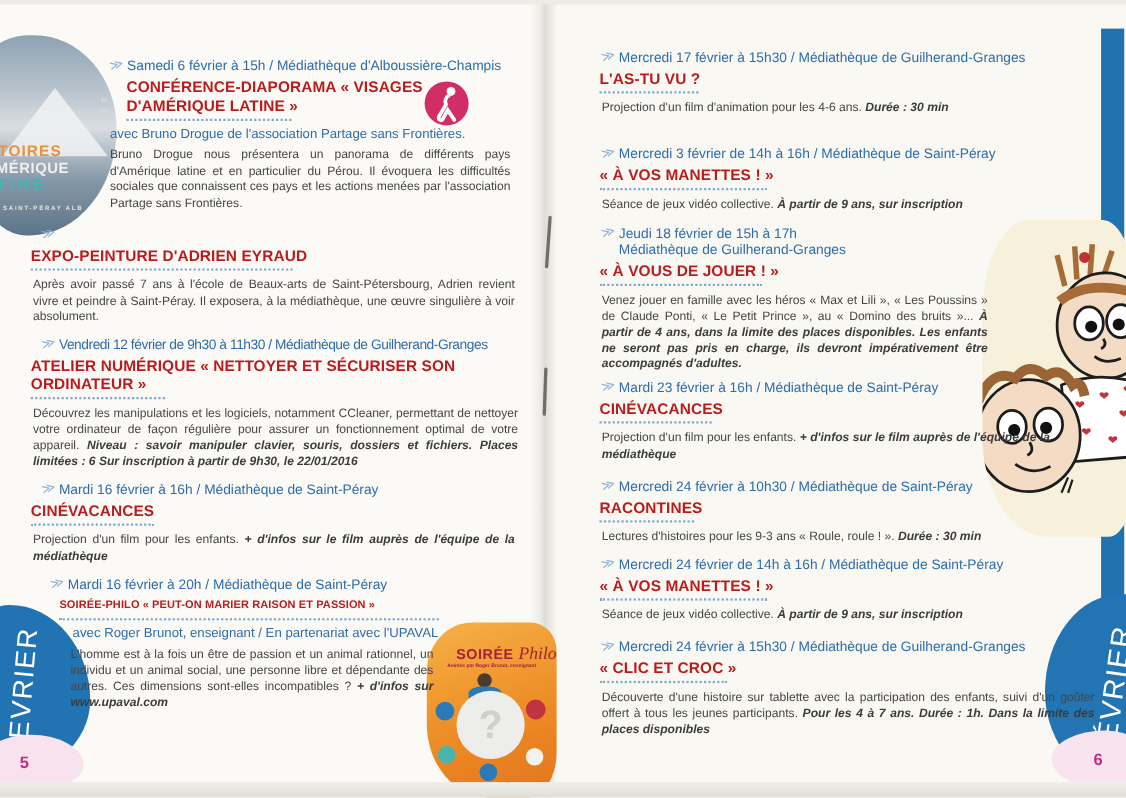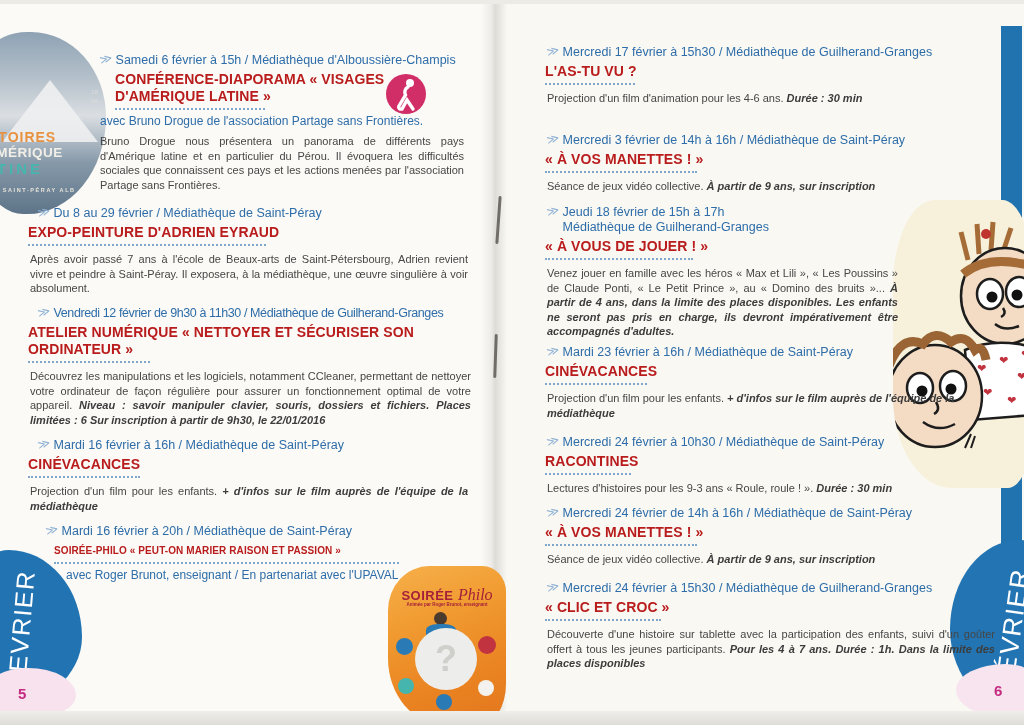--- a/index.html
+++ b/index.html
@@ -48,21 +48,21 @@
   .pl-side{position:absolute;right:8px;top:56px;font-size:6px;color:#ddd;line-height:9px;text-align:center;white-space:pre-line;z-index:2}
 
   
   #badgeDance{position:absolute;left:386px;top:74px;width:40px;height:40px;border-radius:50%;
     background:#d12d66;z-index:5;display:flex;align-items:center;justify-content:center}
 
   
   #posterPhilo{position:absolute;left:388px;top:566px;width:118px;height:159px;z-index:3;overflow:hidden;
     border-radius:35% 20% 22% 48% / 28% 16% 26% 42%;
     background:linear-gradient(160deg,#f7b04a 0%,#f09a30 35%,#ea8322 70%,#e2761c 100%)}
-  .philo-title{position:absolute;top:20px;left:0;width:100%;text-align:center;color:#a5203a;white-space:nowrap}
+  .philo-title{position:absolute;top:20px;left:0;width:100%;text-align:right;color:#a5203a;white-space:nowrap}
   .philo-main{font-weight:bold;font-size:13px;letter-spacing:.5px}
   .philo-accent{font-family:"Liberation Serif","DejaVu Serif",serif;font-style:italic;font-size:16px}
   .philo-sub{position:absolute;top:36px;left:0;width:100%;text-align:center;color:#a5203a;font-size:4.5px;font-weight:bold}
   .philo-ring{position:absolute;left:27px;top:62px;width:62px;height:62px;border-radius:50%;background:#ededeb;
     display:flex;align-items:center;justify-content:center}
   .philo-q{color:#cfcfcc;font-size:36px;font-weight:bold}
   .pp{position:absolute;border-radius:50%}
 
   
   #kidsIllu{position:absolute;left:893px;top:200px;width:140px;height:288px;z-index:2;overflow:hidden;
@@ -117,21 +117,20 @@
   </div>
   <h3 class="title" style="margin-left:27px;max-width:350px">CONFÉRENCE-DIAPORAMA « VISAGES D'AMÉRIQUE LATINE »</h3>
   <div class="dotline" style="width:150px;margin-left:27px"></div>
   <div class="subtitle" style="margin-left:12px">avec Bruno Drogue de l'association Partage sans Frontières.</div>
   <p class="bodytxt" style="margin-left:12px"><span>Bruno Drogue nous présentera un panorama de différents pays d'Amérique latine et en particulier du Pérou. Il évoquera les difficultés sociales que connaissent ces pays et les actions menées par l'association Partage sans Frontières.</span><span class="bi"></span></p>
 </section>
 
 <section class="event" style="top:206px;left:28px;width:442px">
   <div class="dateline">
     <span class="chev">≫</span>
-    <span class="datetext">Du 8 au 29 février / Médiathèque de Saint-Péray</span>
   </div>
   <h3 class="title">EXPO-PEINTURE D'ADRIEN EYRAUD</h3>
   <div class="dotline" style="width:238px"></div>
   <p class="bodytxt"><span>Après avoir passé 7 ans à l'école de Beaux-arts de Saint-Pétersbourg, Adrien revient vivre et peindre à Saint-Péray. Il exposera, à la médiathèque, une œuvre singulière à voir absolument.</span><span class="bi"></span></p>
 </section>
 
 <section class="event" style="top:306px;left:28px;width:445px">
   <div class="dateline tight">
     <span class="chev">≫</span>
     <span class="datetext">Vendredi 12 février de 9h30 à 11h30 / Médiathèque de Guilherand-Granges</span>
@@ -152,20 +151,21 @@
 </section>
 
 <section class="event" style="top:524px;left:36px;width:372px">
   <div class="dateline">
     <span class="chev">≫</span>
     <span class="datetext">Mardi 16 février à 20h / Médiathèque de Saint-Péray</span>
   </div>
   <h3 class="title t-small" style="margin-left:18px">SOIRÉE-PHILO « PEUT-ON MARIER RAISON ET PASSION »</h3>
   <div class="dotline" style="width:345px;margin-left:18px"></div>
   <div class="subtitle" style="margin-left:30px">avec Roger Brunot, enseignant / En partenariat avec l'UPAVAL</div>
+  <p class="bodytxt" style="margin-left:28px;width:330px"><span>L'homme est à la fois un être de passion et un animal rationnel, un individu et un animal social, une personne libre et dépendante des autres. Ces dimensions sont-elles incompatibles ? </span><span class="bi">+ d'infos sur www.upaval.com</span></p>
 </section>
 
 <section class="event" style="top:45px;left:545px;width:450px">
   <div class="dateline" style="margin-left:2px">
     <span class="chev">≫</span>
     <span class="datetext">Mercredi 17 février à 15h30 / Médiathèque de Guilherand-Granges</span>
   </div>
   <h3 class="title">L'AS-TU VU ?</h3>
   <div class="dotline" style="width:90px"></div>
   <p class="bodytxt noj"><span>Projection d'un film d'animation pour les 4-6 ans. </span><span class="bi">Durée : 30 min</span></p>

